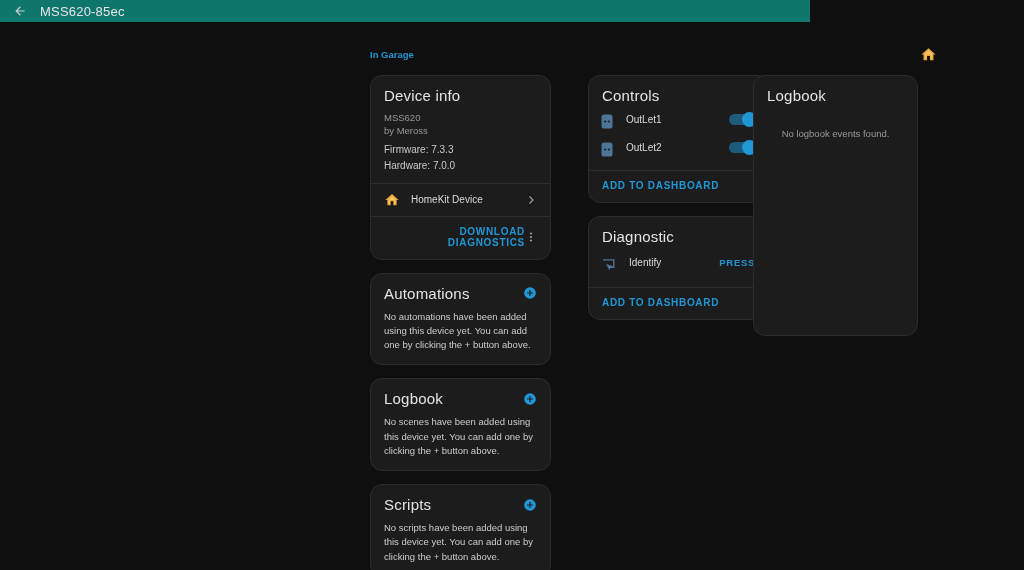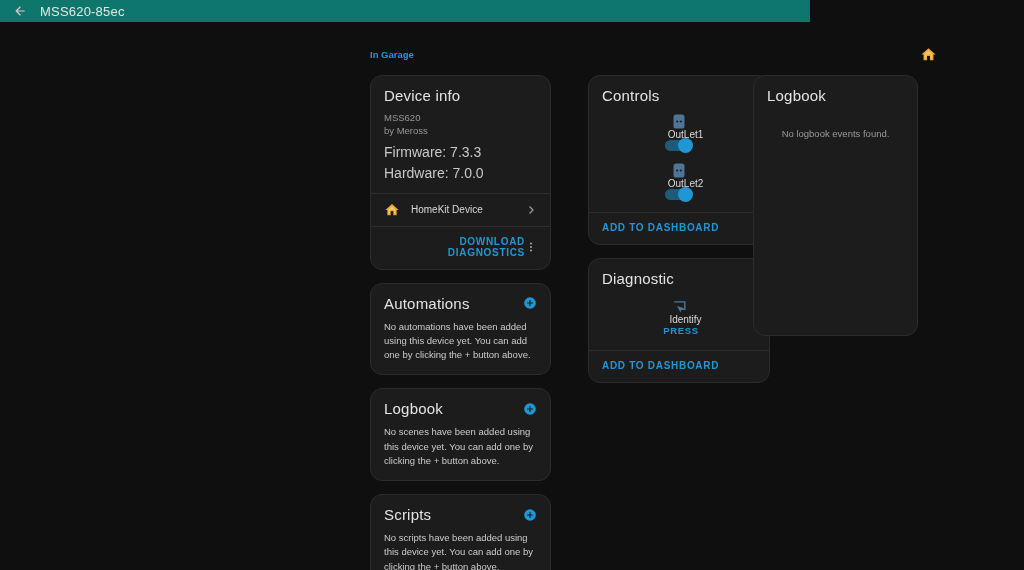--- a/index.html
+++ b/index.html
@@ -54,30 +54,30 @@
     padding:2px 13px 12px;
   }
   .divider { border-top:1px solid #2d2d2d; }
   .card-action {
     padding:9px 13px 11px; color:#2196d4; font-size:10px; font-weight:700;
     letter-spacing:.7px; cursor:pointer; display:flex; align-items:center; justify-content:space-between;text-align:right;
   }
 
   
   .di-sub { font-size:9.5px; color:#979797; line-height:1.35; padding:0 13px; }
-  .di-line { font-size:14px; color:#c9c9c9; padding:0 13px; margin-top:6px; }
+  .di-line { font-size:10px; color:#c9c9c9; padding:0 13px; margin-top:6px; }
   .entry-row {
     margin-top:10px; border-top:1px solid #2d2d2d;
     display:flex; align-items:center; padding:8px 13px; cursor:pointer;
   }
   .entry-row .entry-label { font-size:10px; color:#dadada; margin-left:11px; flex:1; }
   .chev { color:#9e9e9e; display:flex; }
 
   
-  .ent-row { display:flex; align-items:center; padding:6px 12px; min-height:28px;flex-direction:column; }
+  .ent-row { display:flex; padding:6px 12px; min-height:28px; }
   .ent-name { font-size:10px; color:#dadada; margin-left:13px; flex:1; cursor:pointer; }
   .toggle {
     width:26px; height:11px; border-radius:6px; background:#1d5b7c;
     position:relative; cursor:pointer; margin-right:2px;
   }
   .toggle .thumb {
     position:absolute; right:-2px; top:-2px; width:15px; height:15px;
     border-radius:50%; background:#2196d4;
   }
   .press-btn { color:#2196d4; font-size:9.5px; font-weight:700; letter-spacing:.7px; cursor:pointer; margin-right:2px;margin-left:6px; }

